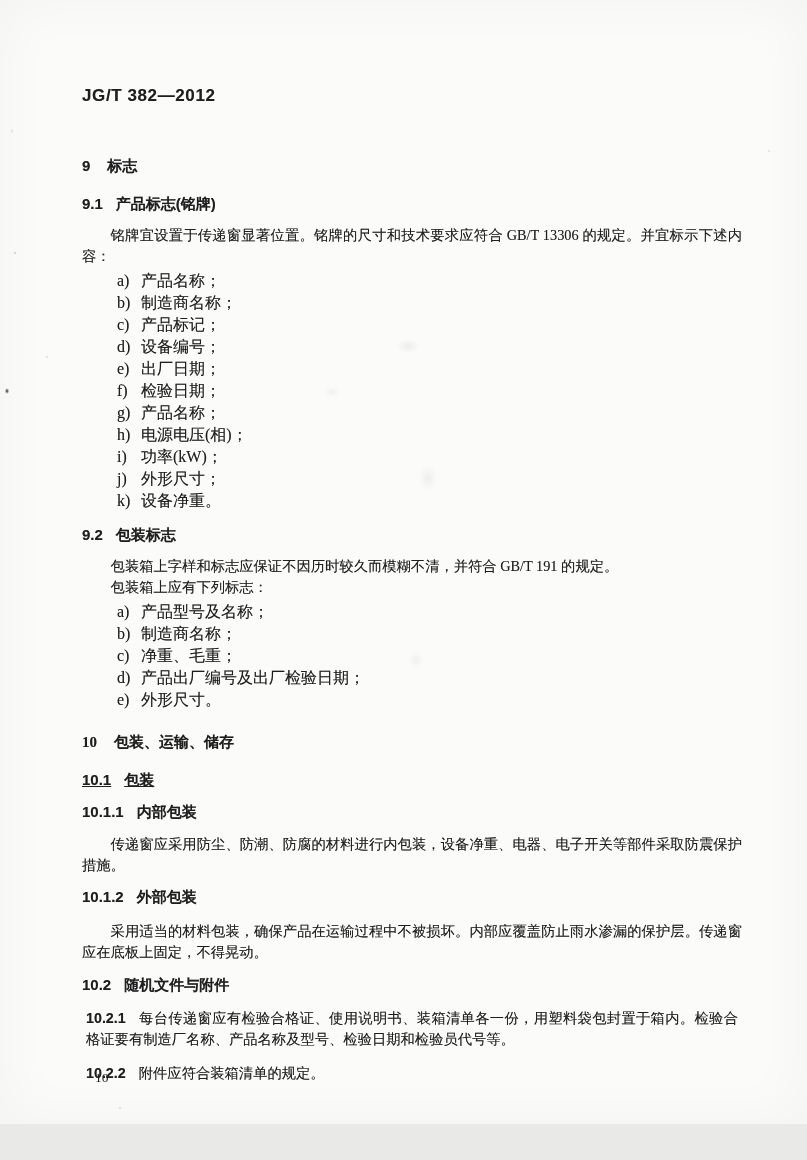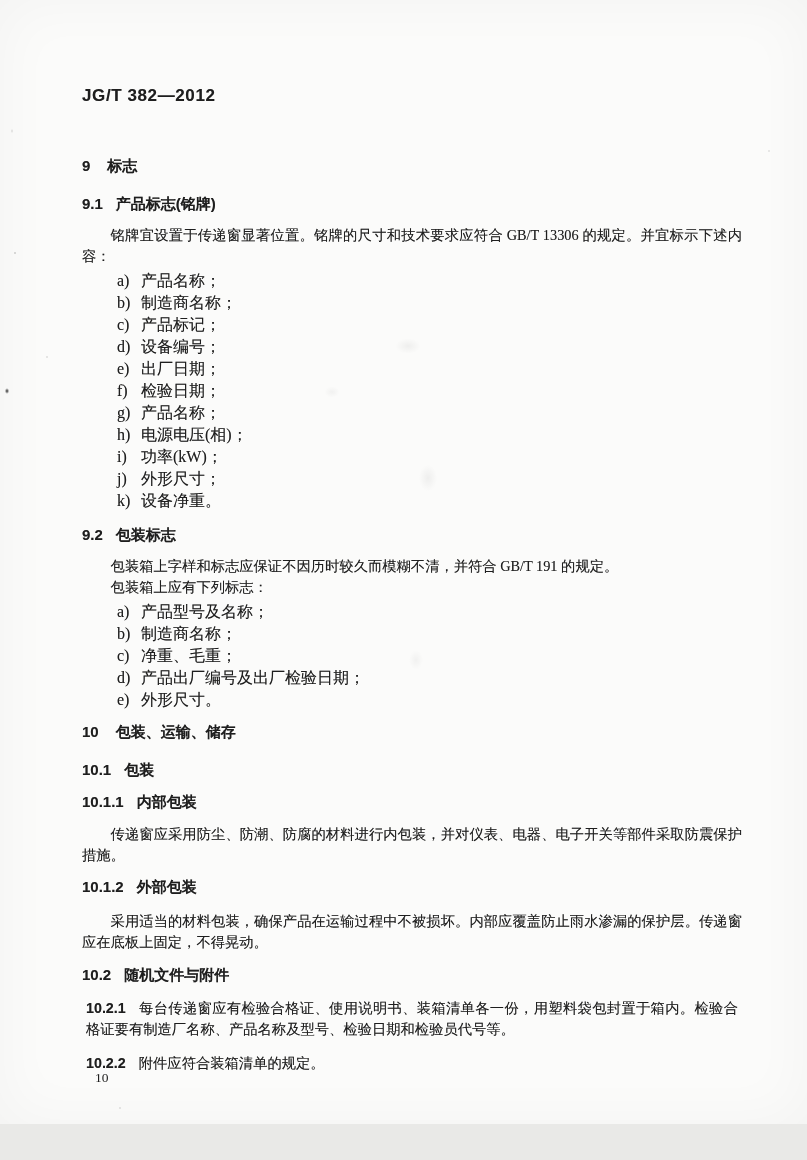--- a/index.html
+++ b/index.html
@@ -54,22 +54,22 @@
     font-family: "Liberation Sans", "DejaVu Sans", sans-serif;
     font-weight: bold;
     font-size: 15px;
     line-height: 20px;
   }
   .h .h-num          { margin-right: 13px; }
   .h.h-top .h-num    { margin-right: 17px; }
   .h9    { margin-top: 50px; }
   .h9-1  { margin-top: 18px; }
   .h9-2  { margin-top: 13px; }
-  .h10   { margin-top: 11px; }
-  .h10-1 { margin-top: 18px; }
+  .h10   { margin-top: 21px; font-family: Liberation Serif, serif; }
+  .h10-1 { margin-top: 18px; text-decoration: underline; }
   .h10-1-1 { margin-top: 12px; }
   .h10-1-2 { margin-top: 11px; }
   .h10-2   { margin-top: 12px; }
   p.body-p {
     margin: 0;
     font-size: 14.3px;
     line-height: 21px;
     text-align: justify;
   }
   p.indent { text-indent: 2em; }
@@ -160,21 +160,21 @@
     </div>
 
     <div class="h h10-1">
       <span class="h-num">10.1</span><span class="h-title">包装</span>
     </div>
 
     <div class="h h10-1-1">
       <span class="h-num">10.1.1</span><span class="h-title">内部包装</span>
     </div>
 
-    <p class="body-p indent mt2">传递窗应采用防尘、防潮、防腐的材料进行内包装，并对仪表、电器、电子开关等部件采取防震保护措施。</p>
+    <p class="body-p indent mt2">传递窗应采用防尘、防潮、防腐的材料进行内包装，设备净重、电器、电子开关等部件采取防震保护措施。</p>
 
     <div class="h h10-1-2">
       <span class="h-num">10.1.2</span><span class="h-title">外部包装</span>
     </div>
 
     <p class="body-p indent mt3">采用适当的材料包装，确保产品在运输过程中不被损坏。内部应覆盖防止雨水渗漏的保护层。传递窗应在底板上固定，不得晃动。</p>
 
     <div class="h h10-2">
       <span class="h-num">10.2</span><span class="h-title">随机文件与附件</span>
     </div>

